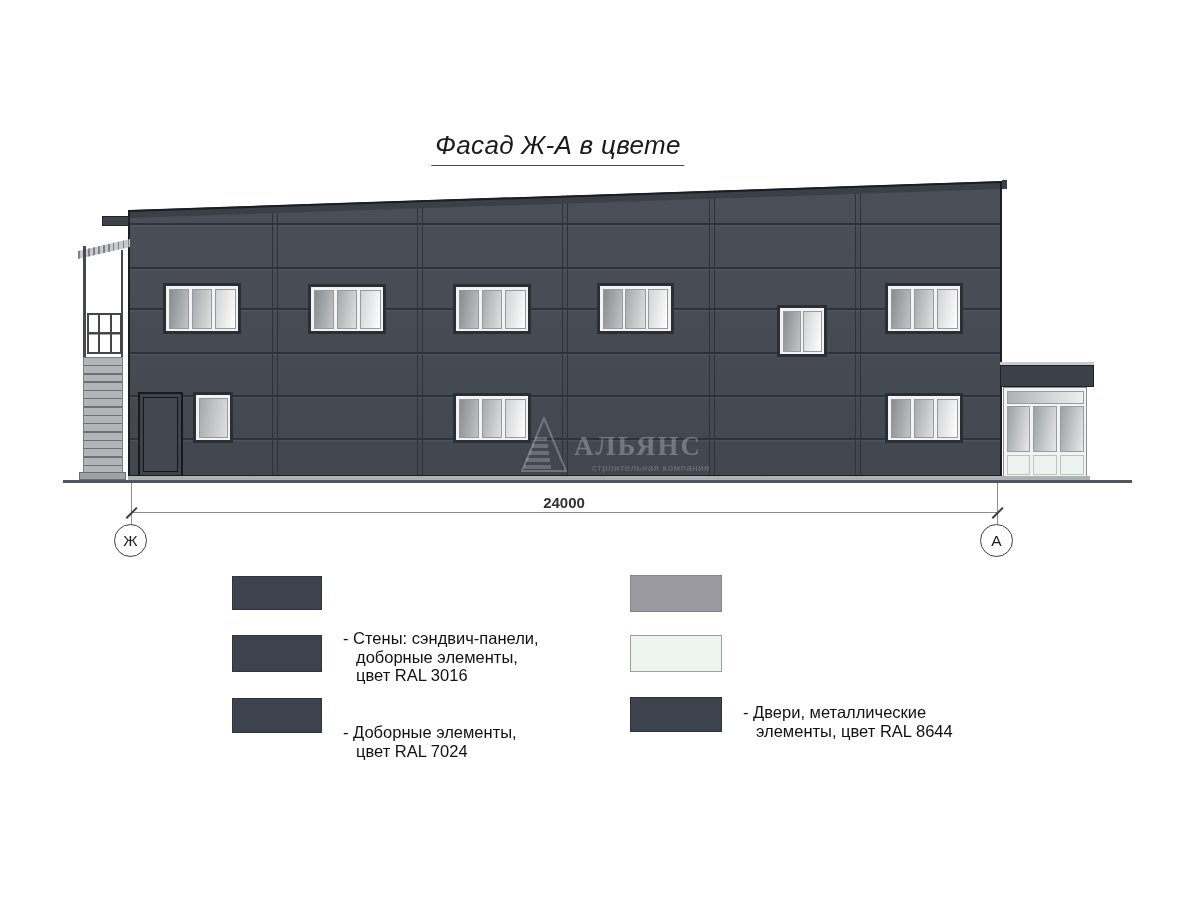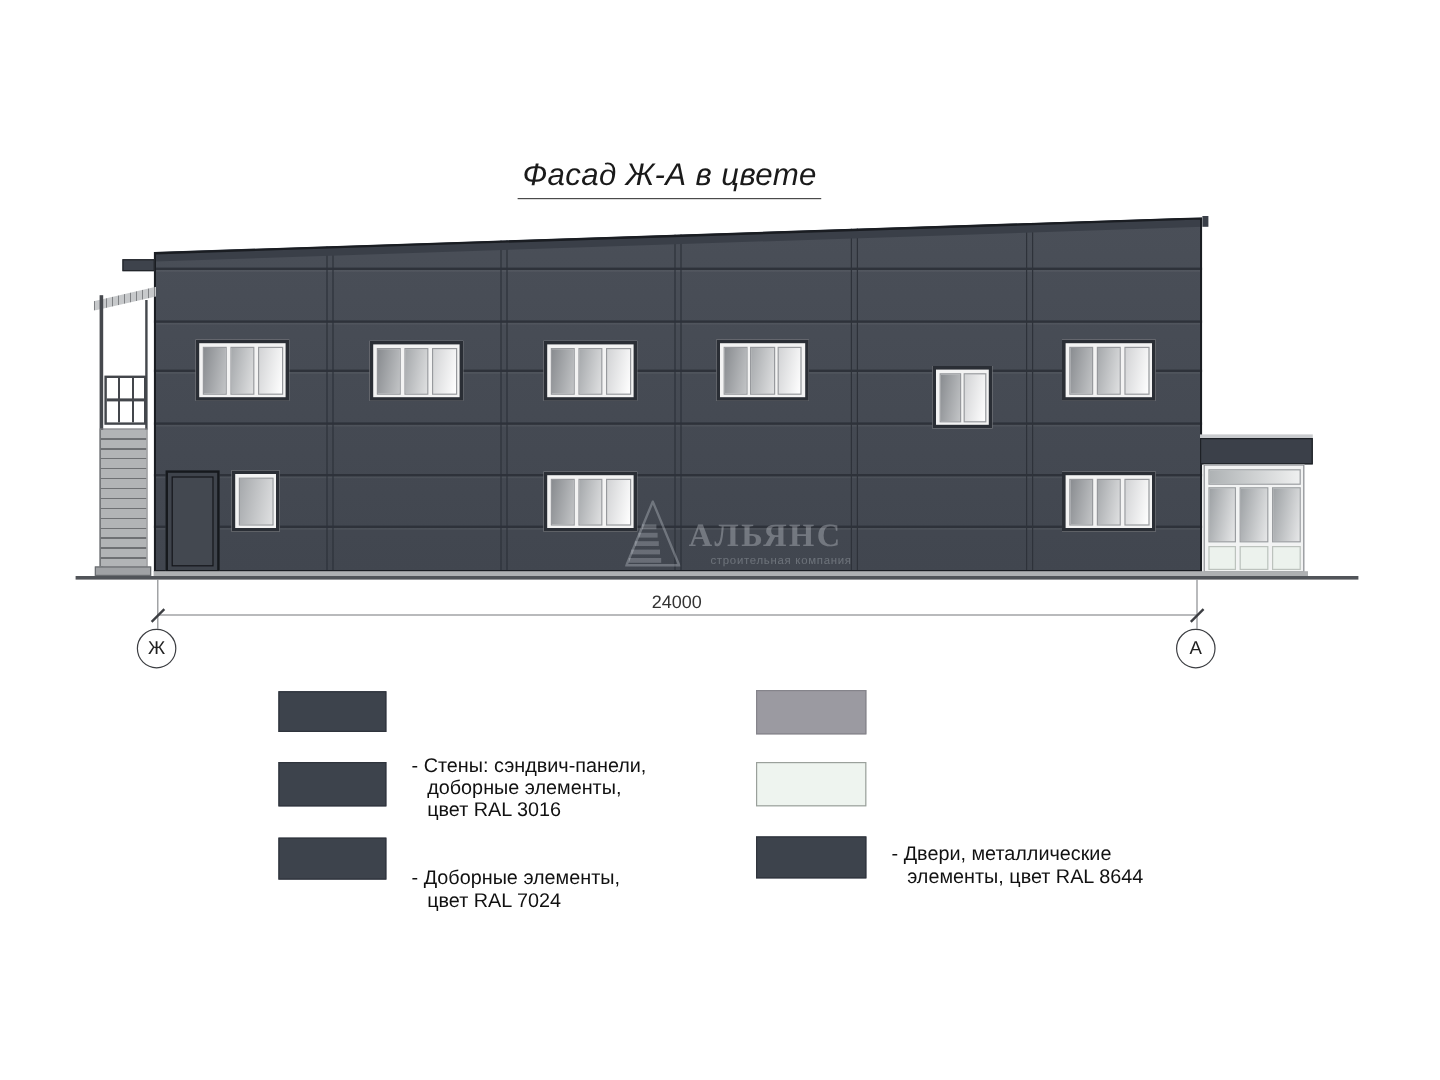--- a/index.html
+++ b/index.html
@@ -59,21 +59,21 @@
 
   
   .wm{position:absolute;pointer-events:none;}
   .wm-name{left:574px;top:431px;font-family:"Liberation Serif",serif;font-weight:bold;font-size:27px;letter-spacing:2px;color:rgba(220,225,231,.32);}
   .wm-tag{left:576px;top:462px;font-size:9.5px;letter-spacing:.6px;color:rgba(220,225,231,.28);margin-left:16px;}
 
   
   .extline{position:absolute;width:1.2px;background:#8b8d90;}
   .dimline{position:absolute;left:131px;top:512px;width:866px;height:1.3px;background:#8b8d90;}
   .tick{position:absolute;width:15px;height:1.6px;background:#3c3e42;transform:rotate(-45deg);}
-  .dimtext{position:absolute;left:564px;top:494px;transform:translateX(-50%);font-size:15px;color:#333;}
+  .dimtext{position:absolute;left:564px;top:494px;transform:translateX(-50%);font-size:15px;color:#333;font-weight:bold;}
   .axis{position:absolute;width:33px;height:33px;border:1.6px solid #3c3e42;border-radius:50%;background:#fff;box-sizing:border-box;
         display:flex;align-items:center;justify-content:center;font-size:15.5px;color:#222;}
 
   
   .swatch{position:absolute;box-sizing:border-box;border:1px solid transparent;}
   .legtext{position:absolute;font-size:16.5px;line-height:18.7px;color:#111;
            white-space:pre-line;padding-left:13px;text-indent:-13px;width:260px;}
 </style>
 </head>
 <body>

